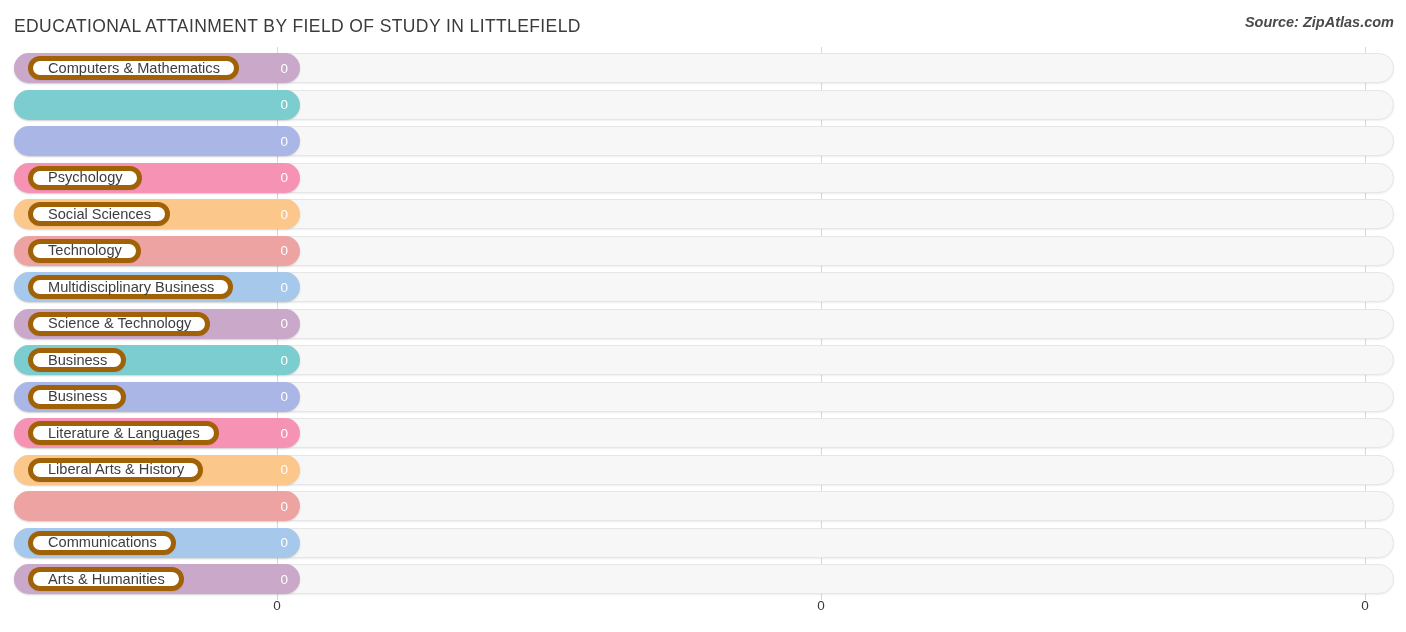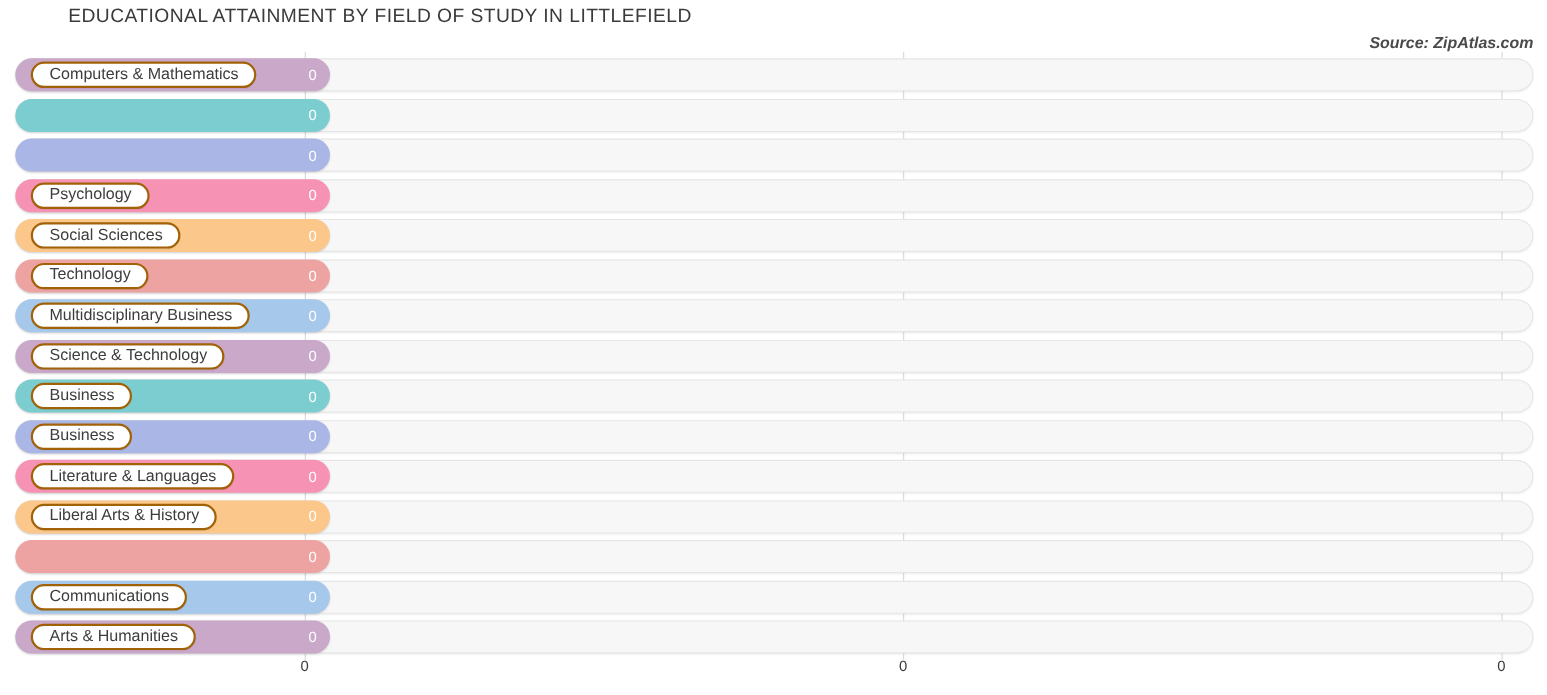--- a/index.html
+++ b/index.html
@@ -14,32 +14,31 @@
     position: relative;
     width: 1406px;
     height: 632px;
     background: #ffffff;
   }
 
   
   #chart-title {
     position: absolute;
     left: 14px;
-    top: 4px;
+    top: 16px;
     font-size: 17.5px;
     letter-spacing: 0.4px;
     color: #3b3b3b;
     font-weight: 400;
     white-space: nowrap;
-    margin-left: 48px;
   }
   #chart-source {
     position: absolute;
     right: 12px;
-    top: 32px;
+    top: 14px;
     font-size: 14.5px;
     font-style: italic;
     font-weight: bold;
     color: #4a4a4a;
     white-space: nowrap;
   }
 
   
   #plot-area {
     position: absolute;
@@ -82,21 +81,21 @@
     height: 30px;
     border-radius: 15px;
     box-shadow: 0 1px 2px rgba(0,0,0,0.13);
   }
   .bar-label-pill {
     position: absolute;
     top: 3px;
     left: 28px;
     height: 24px;
     background: #ffffff;
-    border: 2px solid #a16207;
+    border: 5px solid #a16207;
     border-radius: 12px;
     display: flex;
     align-items: center;
     padding: 0 14px 0 15px;
     box-shadow: 0 1px 1px rgba(0,0,0,0.05);
   }
   .bar-label-text {
     font-size: 14.6px;
     color: #3d3d3d;
     white-space: nowrap;

